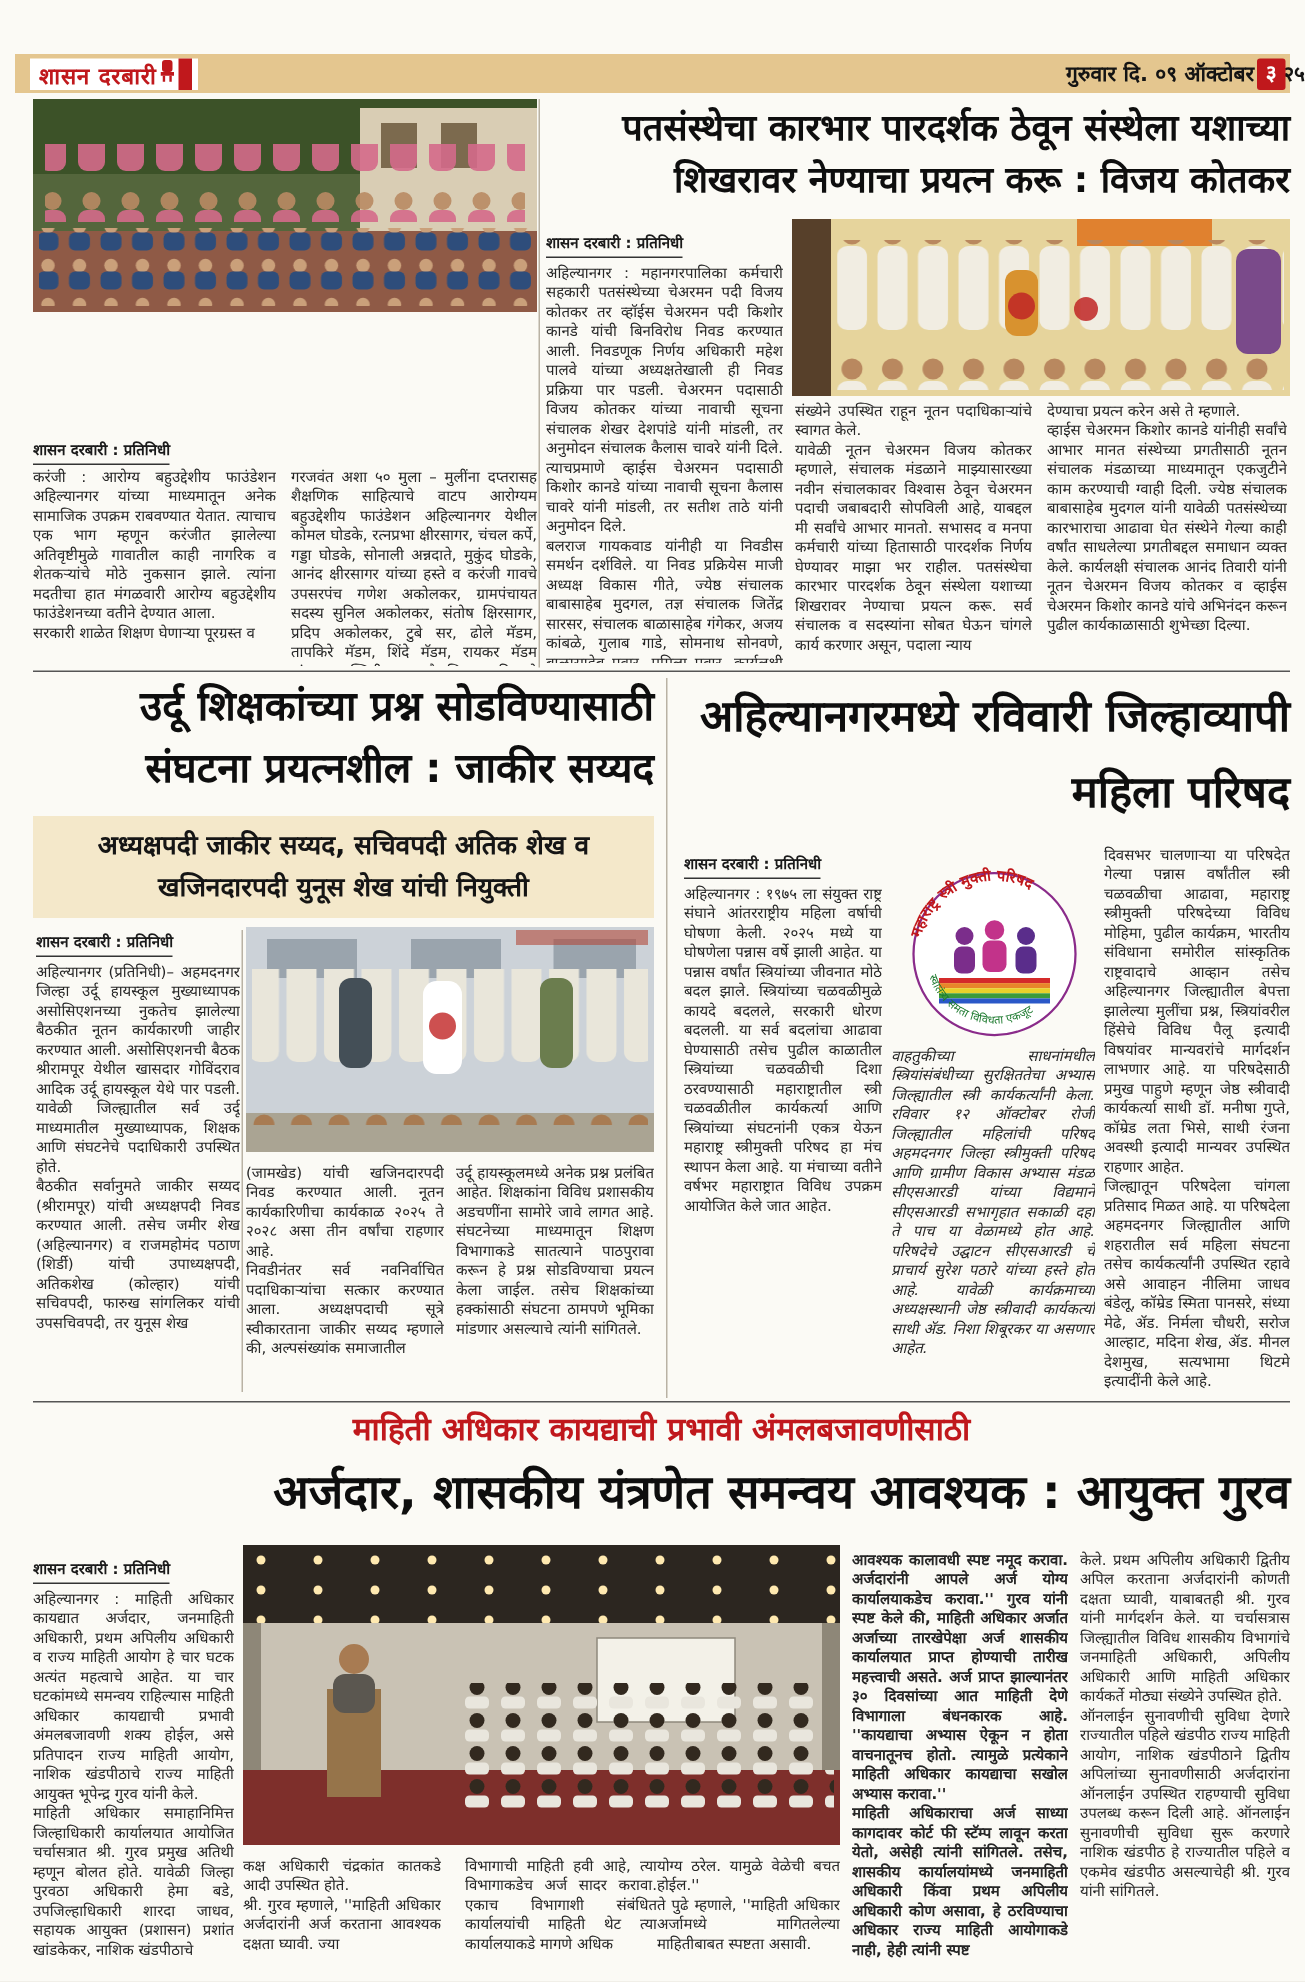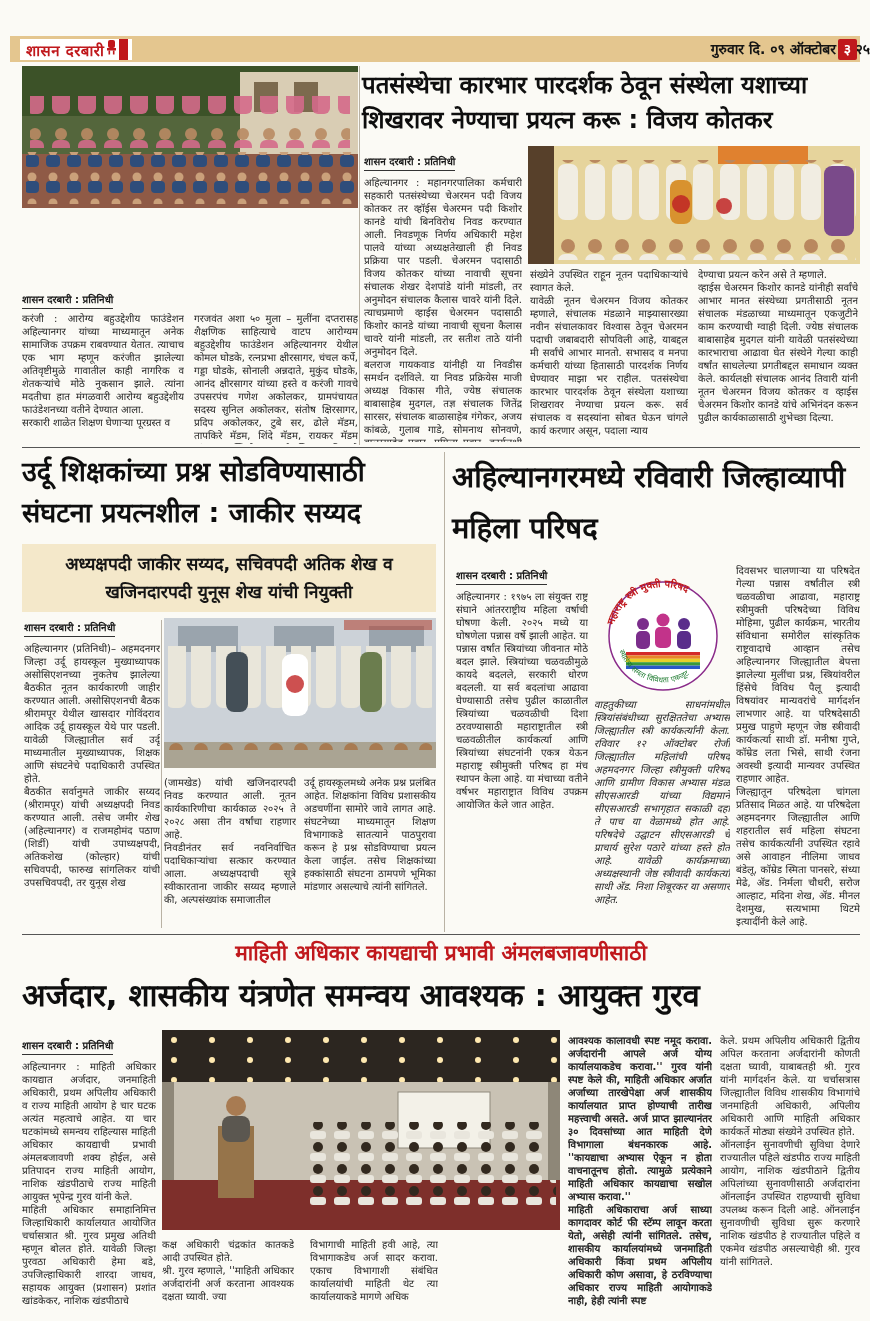--- a/index.html
+++ b/index.html
@@ -10,21 +10,21 @@
 
   
   .topbar{left:10px;top:36px;width:850px;height:26px;background:#e4c68f;}
   .masthead{left:20px;top:39px;height:21px;background:#fff;display:flex;align-items:center;padding:0 4px 0 6px;gap:3px;}
   .masthead-text{color:#c0181c;font-weight:bold;font-size:15px;letter-spacing:.5px;}
   .masthead-redblock{width:9px;height:21px;background:#c0181c;display:inline-block;}
   .issue-date{left:0;top:39px;width:870px;text-align:right;font-size:14px;font-weight:bold;color:#141414;}
   .pagenum{right:13px;top:39px;width:19px;height:21px;background:#c0181c;color:#fff;font-weight:bold;font-size:14px;text-align:center;line-height:21px;border-radius:2px;}
 
   
-  .headline{font-weight:bold;color:#0e0e0e;text-align:left;font-family:"DejaVu Sans",sans-serif;}
+  .headline{font-weight:bold;color:#0e0e0e;text-align:right;font-family:"DejaVu Sans",sans-serif;}
   .byline{font-size:10px;font-weight:bold;color:#1a1a1a;border-bottom:1.5px solid #333;padding-bottom:3px;}
   .bodycol{font-size:10px;line-height:1.3;text-align:justify;white-space:pre-line;color:#262626;overflow:hidden;}
   .rule-h{background:#555;height:1px;}
   .rule-v{background:#b9b2a4;width:1px;}
   .photo{overflow:hidden;background:#ddd;}
 
   
   .artA{left:22px;top:66px;width:336px;height:379px;}
   .artA .photo{left:0;top:0;width:336px;height:142px;}
   .artA .headline{left:0;top:146px;width:336px;font-size:25px;line-height:1.32;}
@@ -261,19 +261,21 @@
         <rect x="140" y="92" width="254" height="86" fill="url(#crowdE)"></rect>
         <rect x="0" y="52" width="12" height="98" fill="#8e8778"></rect>
         <rect x="386" y="52" width="12" height="98" fill="#8e8778"></rect>
       </svg>
     </div>
     <div class="abs bodycol c1">अहिल्यानगर : माहिती अधिकार कायद्यात अर्जदार, जनमाहिती अधिकारी, प्रथम अपिलीय अधिकारी व राज्य माहिती आयोग हे चार घटक अत्यंत महत्वाचे आहेत. या चार घटकांमध्ये समन्वय राहिल्यास माहिती अधिकार कायद्याची प्रभावी अंमलबजावणी शक्य होईल, असे प्रतिपादन राज्य माहिती आयोग, नाशिक खंडपीठाचे राज्य माहिती आयुक्त भूपेन्द्र गुरव यांनी केले.
 माहिती अधिकार समाहानिमित्त जिल्हाधिकारी कार्यालयात आयोजित चर्चासत्रात श्री. गुरव प्रमुख अतिथी म्हणून बोलत होते. यावेळी जिल्हा पुरवठा अधिकारी हेमा बडे, उपजिल्हाधिकारी शारदा जाधव, सहायक आयुक्त (प्रशासन) प्रशांत खांडकेकर, नाशिक खंडपीठाचे</div>
     <div class="abs bodycol c2">कक्ष अधिकारी चंद्रकांत कातकडे आदी उपस्थित होते.
 श्री. गुरव म्हणाले, ''माहिती अधिकार अर्जदारांनी अर्ज करताना आवश्यक दक्षता घ्यावी. ज्या</div>
     <div class="abs bodycol c3">विभागाची माहिती हवी आहे, त्या विभागाकडेच अर्ज सादर करावा. एकाच विभागाशी संबंधित कार्यालयांची माहिती थेट त्या कार्यालयाकडे मागणे अधिक</div>
+    <div class="abs bodycol c4">योग्य ठरेल. यामुळे वेळेची बचत होईल.''
+ते पुढे म्हणाले, ''माहिती अधिकार अर्जामध्ये मागितलेल्या माहितीबाबत स्पष्टता असावी.</div>
     <div class="abs bodycol c5">आवश्यक कालावधी स्पष्ट नमूद करावा. अर्जदारांनी आपले अर्ज योग्य कार्यालयाकडेच करावा.'' गुरव यांनी स्पष्ट केले की, माहिती अधिकार अर्जात अर्जाच्या तारखेपेक्षा अर्ज शासकीय कार्यालयात प्राप्त होण्याची तारीख महत्त्वाची असते. अर्ज प्राप्त झाल्यानंतर ३० दिवसांच्या आत माहिती देणे विभागाला बंधनकारक आहे. ''कायद्याचा अभ्यास ऐकून न होता वाचनातूनच होतो. त्यामुळे प्रत्येकाने माहिती अधिकार कायद्याचा सखोल अभ्यास करावा.''
 माहिती अधिकाराचा अर्ज साध्या कागदावर कोर्ट फी स्टॅम्प लावून करता येतो, असेही त्यांनी सांगितले. तसेच, शासकीय कार्यालयांमध्ये जनमाहिती अधिकारी किंवा प्रथम अपिलीय अधिकारी कोण असावा, हे ठरविण्याचा अधिकार राज्य माहिती आयोगाकडे नाही, हेही त्यांनी स्पष्ट</div>
     <div class="abs bodycol c6">केले. प्रथम अपिलीय अधिकारी द्वितीय अपिल करताना अर्जदारांनी कोणती दक्षता घ्यावी, याबाबतही श्री. गुरव यांनी मार्गदर्शन केले. या चर्चासत्रास जिल्ह्यातील विविध शासकीय विभागांचे जनमाहिती अधिकारी, अपिलीय अधिकारी आणि माहिती अधिकार कार्यकर्ते मोठ्या संख्येने उपस्थित होते.
 ऑनलाईन सुनावणीची सुविधा देणारे राज्यातील पहिले खंडपीठ राज्य माहिती आयोग, नाशिक खंडपीठाने द्वितीय अपिलांच्या सुनावणीसाठी अर्जदारांना ऑनलाईन उपस्थित राहण्याची सुविधा उपलब्ध करून दिली आहे. ऑनलाईन सुनावणीची सुविधा सुरू करणारे नाशिक खंडपीठ हे राज्यातील पहिले व एकमेव खंडपीठ असल्याचेही श्री. गुरव यांनी सांगितले.</div>
   </div>
 
 </div>
 
 </body></html>

